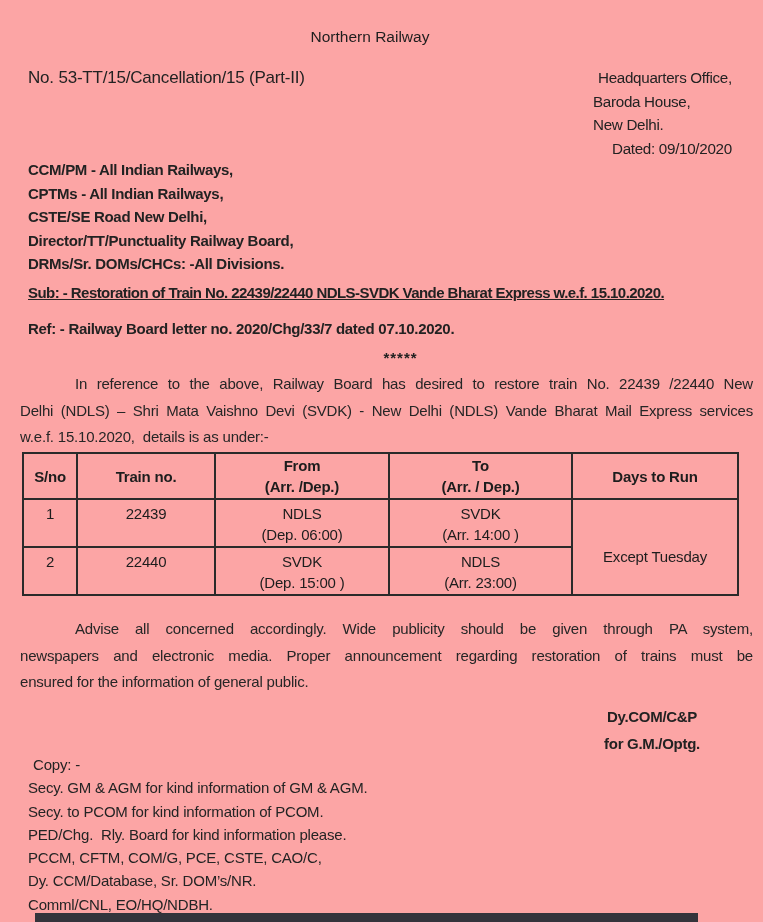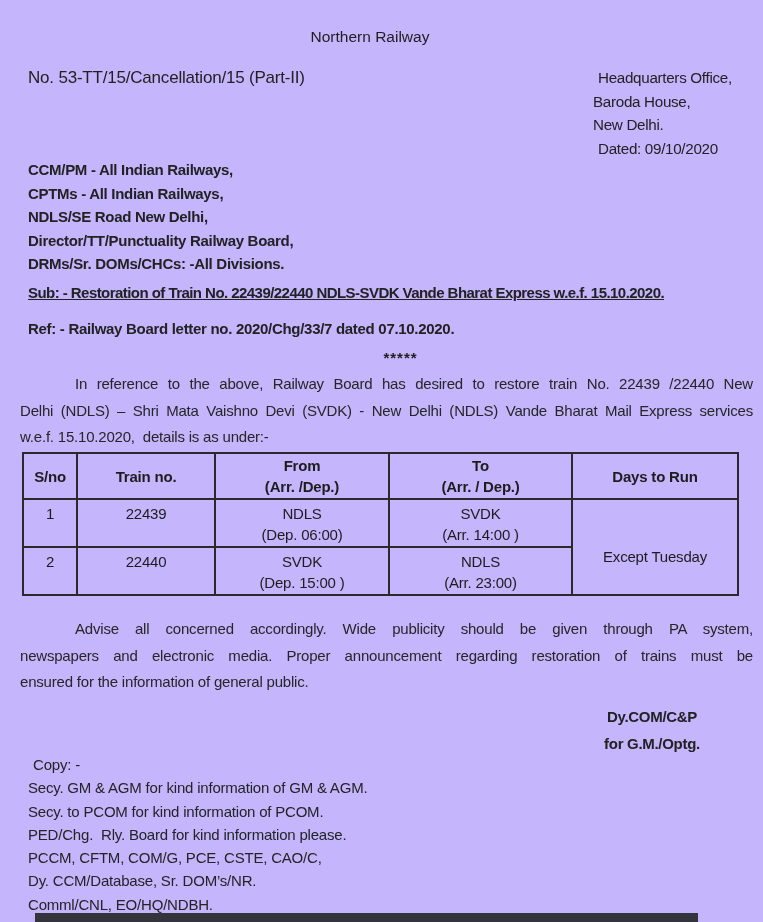--- a/index.html
+++ b/index.html
@@ -1,32 +1,32 @@
 <!DOCTYPE html>
 <html><head>
 <meta charset="utf-8">
 <style>
   html,body{margin:0;padding:0;background:#ffffff;}
   .page{
     position:relative;
     width:763px;height:922px;
-    background:#c4b5fd;
+    background:#fca5a5;
     font-family:"Liberation Sans","DejaVu Sans",sans-serif;
     color:#222222;
     overflow:hidden;
     font-size:15px;
   }
   .txt{white-space:pre-wrap;}
   .title{
     position:absolute;top:28px;left:0;width:740px;
     text-align:center;font-size:15.5px;color:#1e1e1e;
   }
   .refno{position:absolute;top:68px;left:28px;font-size:17px;letter-spacing:-0.2px;}
   .office{position:absolute;top:66px;left:593px;line-height:23.5px;font-size:15.2px;letter-spacing:-0.3px;}
-  .office .ind{padding-left:5px;}
+  .office .ind{padding-left:5px;text-align:right;}
   .addressees{
     position:absolute;top:158px;left:28px;
     font-weight:bold;line-height:23.5px;letter-spacing:-0.3px;
   }
   .subject{position:absolute;top:284px;left:28px;width:733px;font-weight:bold;letter-spacing:-0.55px;text-decoration:underline;}
   .reference{position:absolute;top:320px;left:28px;font-weight:bold;letter-spacing:-0.3px;}
   .stars{position:absolute;top:349px;left:34px;width:733px;text-align:center;font-weight:bold;letter-spacing:1px;}
   .para{position:absolute;left:20px;width:733px;line-height:26.6px;letter-spacing:-0.2px;color:#262626;}
   .para1{top:371px;}
   .para2{top:616px;}
@@ -72,21 +72,21 @@
   <div class="office">
     <div class="txt ind">Headquarters Office,</div>
     <div class="txt">Baroda House,</div>
     <div class="txt">New Delhi.</div>
     <div class="txt ind">Dated: 09/10/2020</div>
   </div>
 
   <div class="addressees">
     <div class="txt">CCM/PM - All Indian Railways,</div>
     <div class="txt">CPTMs - All Indian Railways,</div>
-    <div class="txt">NDLS/SE Road New Delhi,</div>
+    <div class="txt">CSTE/SE Road New Delhi,</div>
     <div class="txt">Director/TT/Punctuality Railway Board,</div>
     <div class="txt">DRMs/Sr. DOMs/CHCs: -All Divisions.</div>
   </div>
 
   <div class="subject txt">Sub: - Restoration of Train No. 22439/22440 NDLS-SVDK Vande Bharat Express w.e.f. 15.10.2020.</div>
 
   <div class="reference txt">Ref: - Railway Board letter no. 2020/Chg/33/7 dated 07.10.2020.</div>
 
   <div class="stars txt">*****</div>
 

